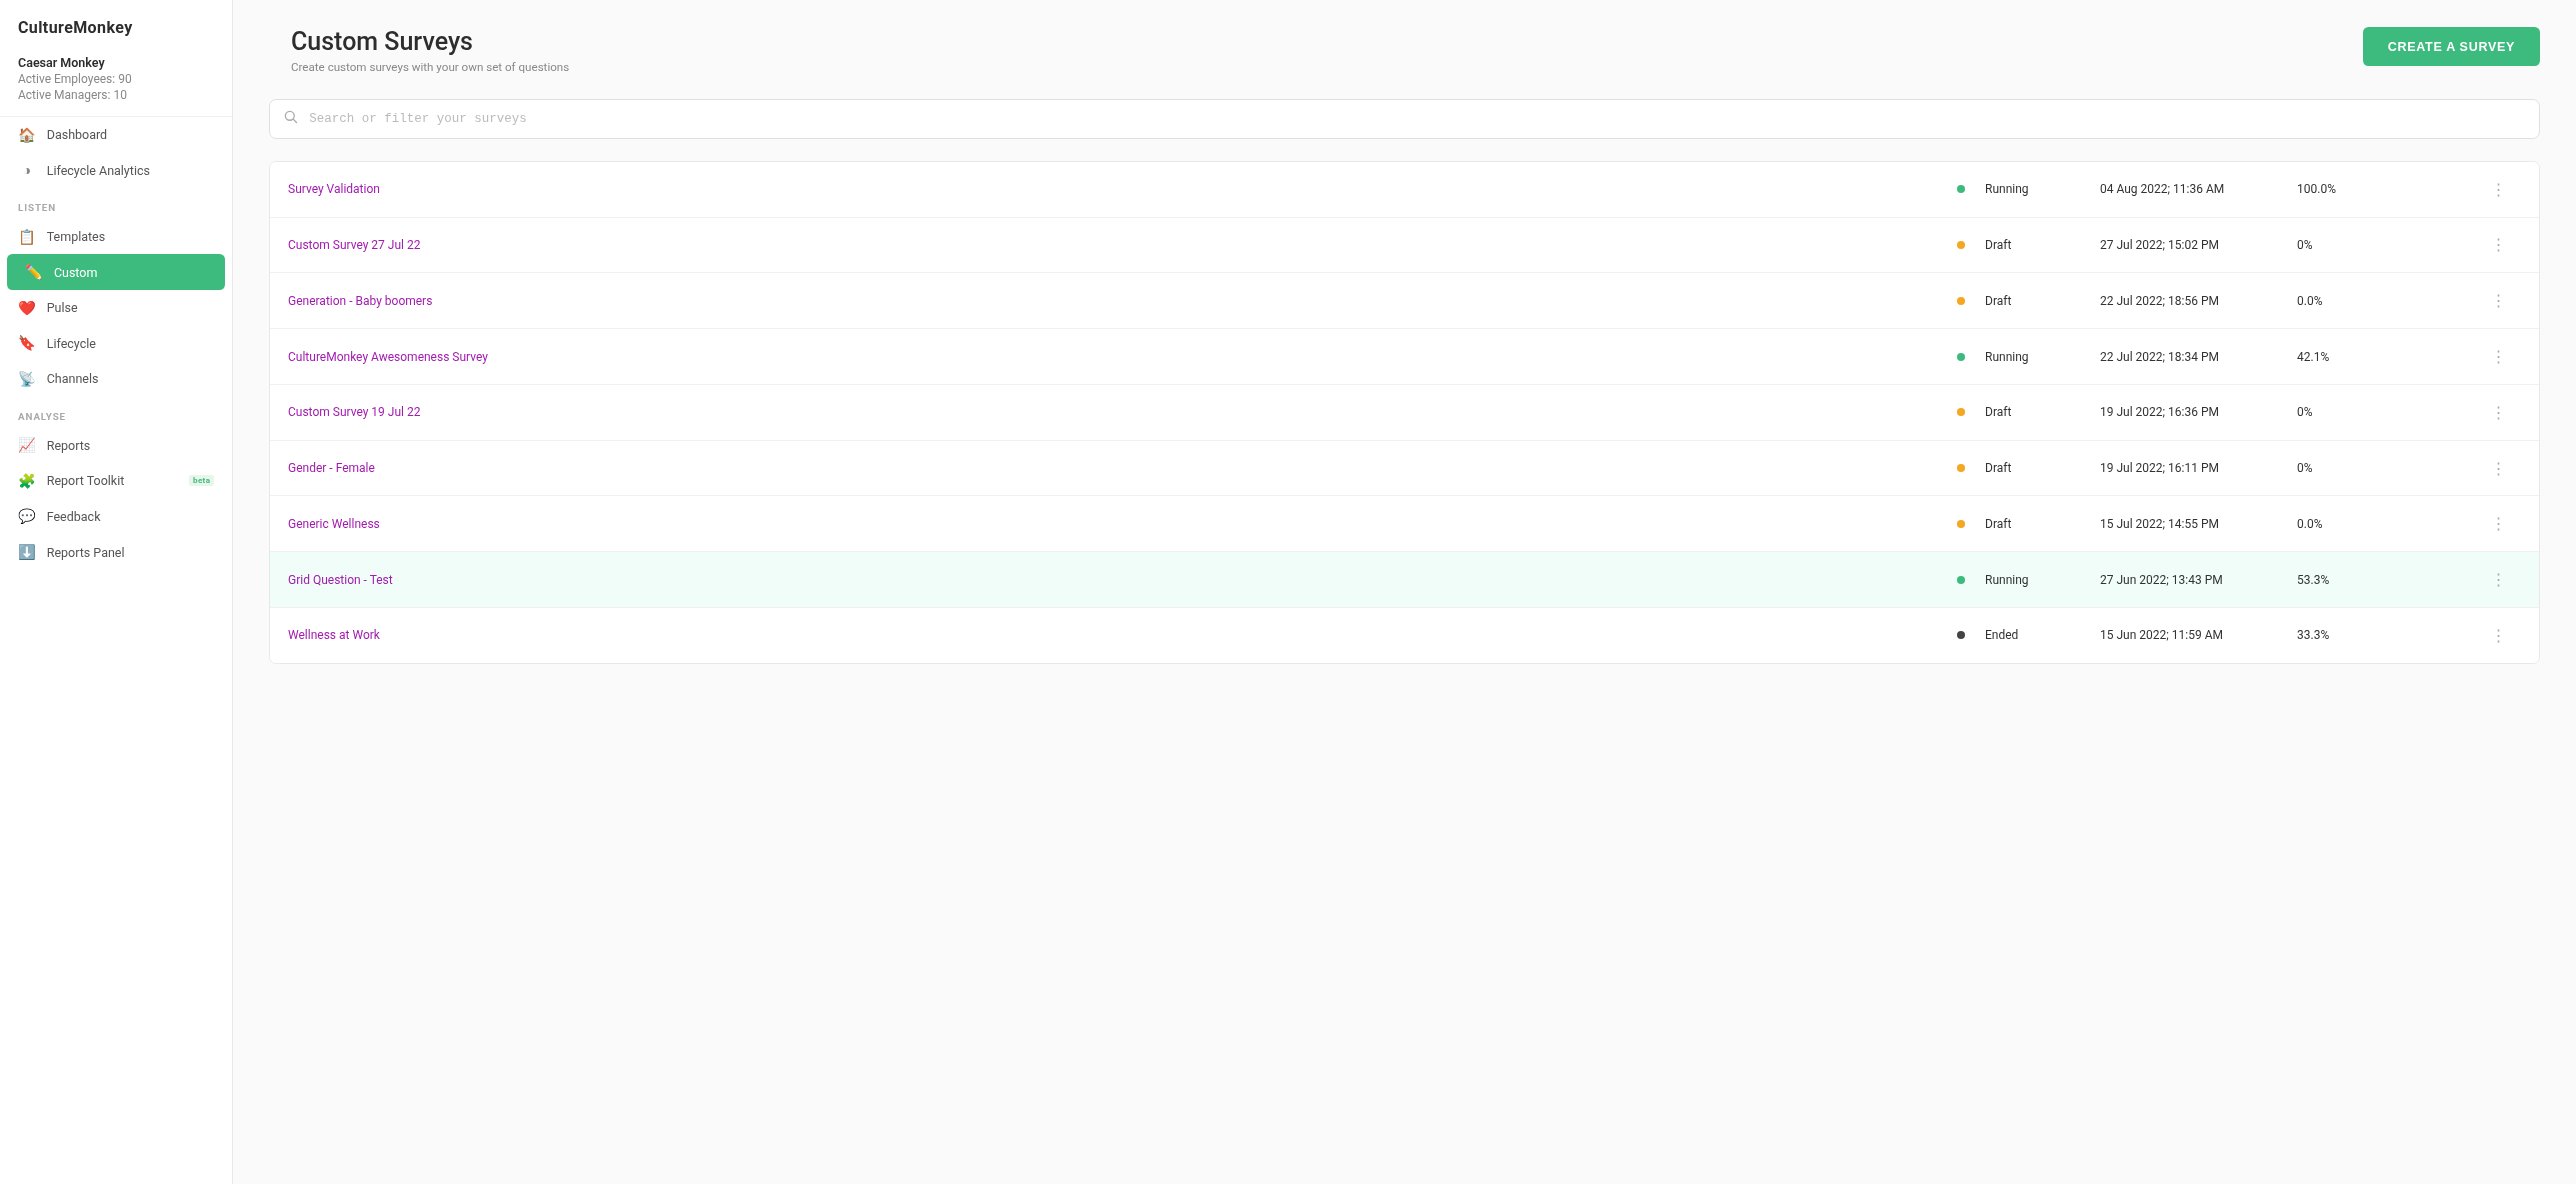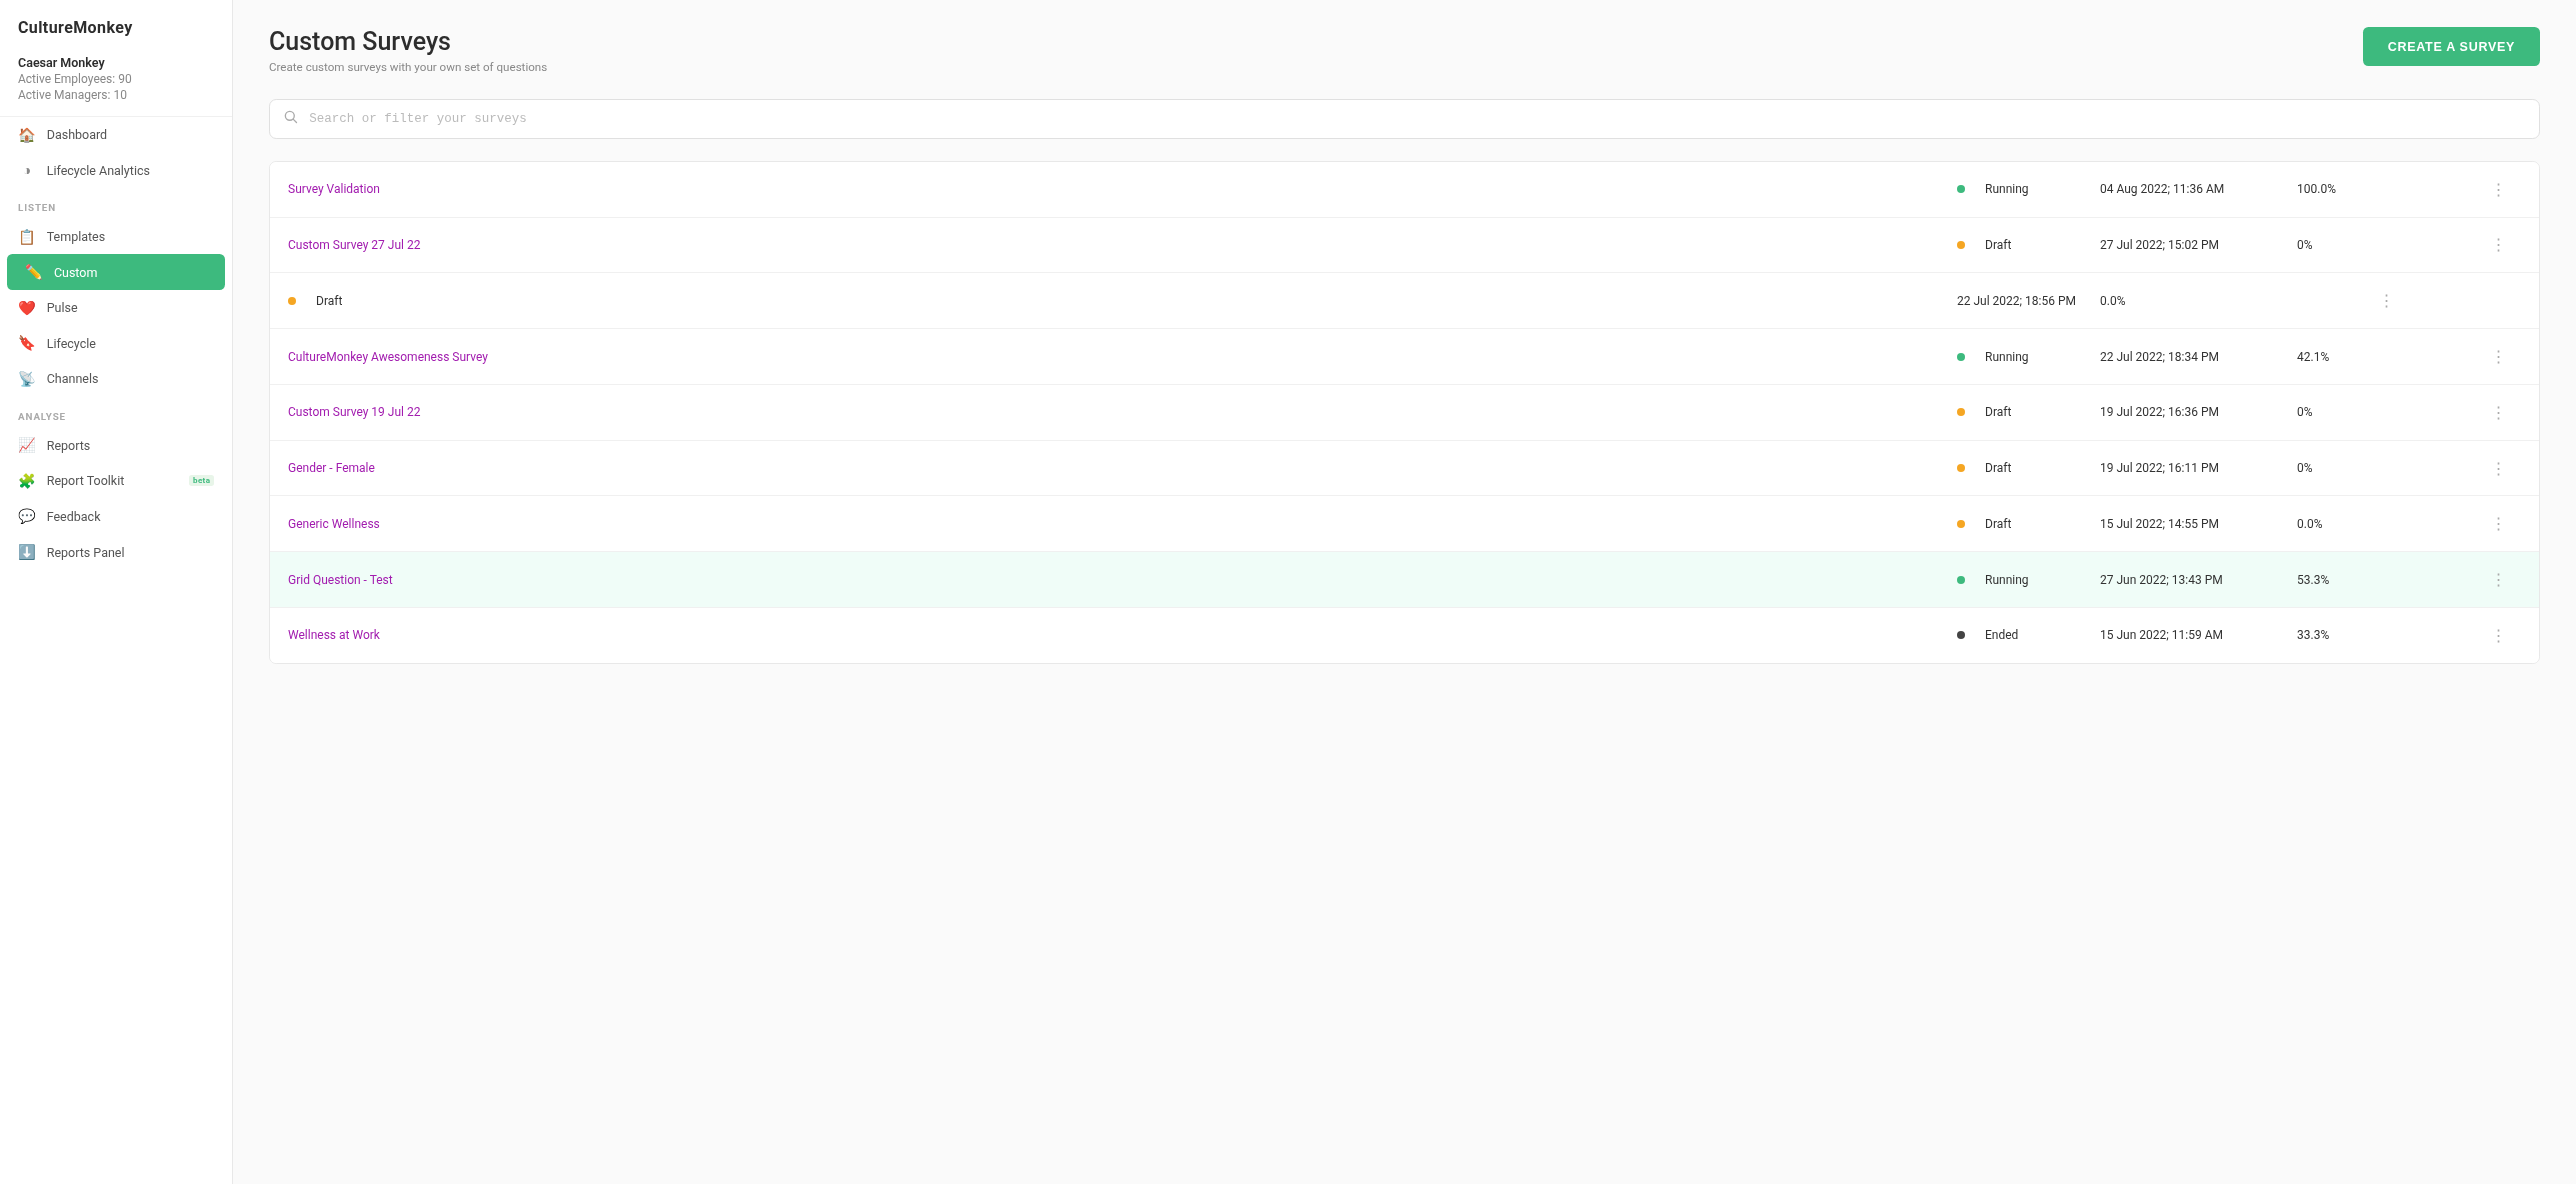--- a/index.html
+++ b/index.html
@@ -90,20 +90,21 @@
       overflow-y: auto;
       background: #fafafa;
       padding: 27px 36px;
     }
 
     .page-header {
       display: flex;
       align-items: flex-start;
       justify-content: space-between;
       margin-bottom: 25px;
+      margin-left: 22px;
     }
     .page-title-block {}
     .page-title {
       font-size: 25px;
       font-weight: 500;
       color: #2d2d2d;
       margin-bottom: 3.6px;
     }
     .page-subtitle {
       font-size: 11.6px;
@@ -324,20 +325,21 @@
       <span class="survey-name">Custom Survey 27 Jul 22</span>
       <span class="status-cell">
         <span class="status-dot dot-draft"></span>
         <span>Draft</span>
       </span>
       <span class="date-cell">27 Jul 2022; 15:02 PM</span>
       <span class="rate-cell">0%</span>
       <button class="more-btn" title="More options">⋮</button>
     </div>
         <div class="table-row">
+      <span class="survey-name">Generation - Baby boomers</span>
       <span class="status-cell">
         <span class="status-dot dot-draft"></span>
         <span>Draft</span>
       </span>
       <span class="date-cell">22 Jul 2022; 18:56 PM</span>
       <span class="rate-cell">0.0%</span>
       <button class="more-btn" title="More options">⋮</button>
     </div>
         <div class="table-row">
       <span class="survey-name">CultureMonkey Awesomeness Survey</span>

